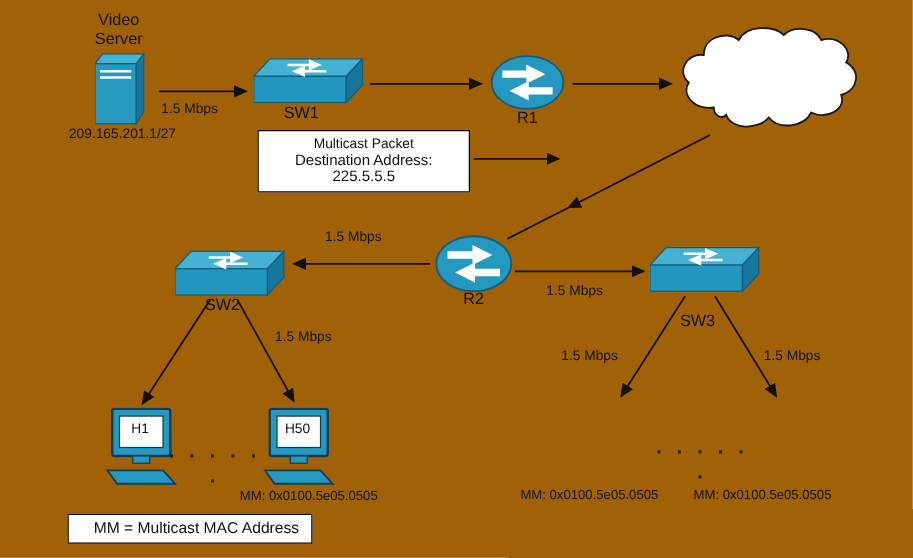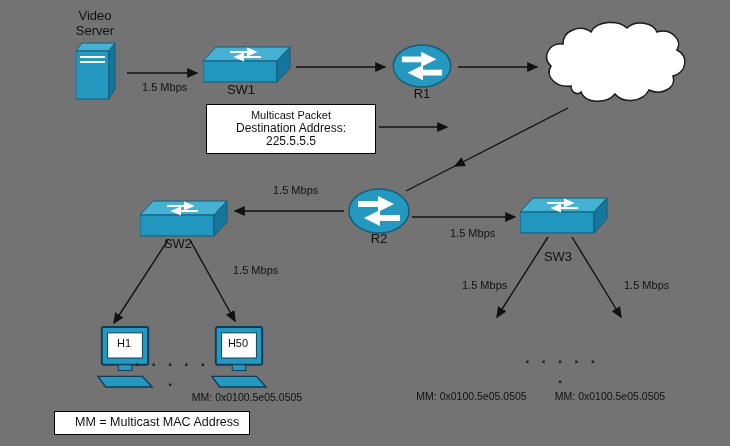--- a/index.html
+++ b/index.html
@@ -1,22 +1,22 @@
 <!DOCTYPE html>
 <html><head>
 <meta charset="utf-8">
 <style>
   * { margin:0; padding:0; box-sizing:border-box; }
   body { background:#fff; font-family:"Liberation Sans", sans-serif; color:#111; }
-  .canvas { position:relative; width:730px; height:446px; background:#737373; overflow:hidden; }
+  .canvas { position:relative; width:730px; height:446px; background:#a16207; overflow:hidden; }
   .wires { position:absolute; left:0; top:0; z-index:1; }
   .node, .node-label, .small-label, .bw-label, .mac-label, .packet-box, .legend-box, .dots, .host, .icon { z-index:2; }
   .node-label { position:absolute; font-size:13px; text-align:center; color:#111; }
   .small-label { position:absolute; font-size:11px; color:#111; }
-  .bw-label { position:absolute; font-size:11px; color:#111; white-space:nowrap;margin-left:13px; }
+  .bw-label { position:absolute; font-size:11px; color:#111; white-space:nowrap; }
   .mac-label { position:absolute; font-size:10.5px; color:#111; white-space:nowrap; text-align:center; }
   .icon { position:absolute; }
   .packet-box { position:absolute; border:1px solid #000; background:#fff; text-align:center; padding:3px 4px 5px 4px; }
   .pb-title { font-size:11px; line-height:14px; }
   .pb-line { font-size:12px; line-height:13px; }
   .legend-box { position:absolute; border:1.5px solid #000; background:#fff; padding:3px 10px 5px 20px; font-size:12.5px; white-space:nowrap; }
   .dots { position:absolute; font-size:17px; font-weight:bold; letter-spacing:3px; color:#222; text-align:center; }
   .cloud-label { position:absolute; text-align:center; font-size:13px; line-height:16px; }
   .host { position:absolute; width:58px; height:64px; }
   .screen-label { position:absolute; top:12px; left:0; width:56px; text-align:center; font-size:11px; line-height:11px; color:#111; }
@@ -49,20 +49,21 @@
   </svg>
 
   <div class="node-label" style="left:62px;top:8px;width:66px;">Video Server</div>
   <svg class="icon" style="left:76px;top:42px;" width="40" height="58" viewBox="0 0 40 58">
     <polygon points="6,1 39,1 33,9 0,9" fill="#45b2d4" stroke="#135d7a" stroke-width="1"></polygon>
     <rect x="0" y="9" width="33" height="48" fill="#2598c0" stroke="#135d7a" stroke-width="1"></rect>
     <polygon points="33,9 39,1 39,47 33,57" fill="#17769c" stroke="#135d7a" stroke-width="1"></polygon>
     <line x1="4" y1="15" x2="29" y2="15" stroke="#ffffff" stroke-width="2"></line>
     <line x1="4" y1="20" x2="29" y2="20" stroke="#ffffff" stroke-width="2"></line>
   </svg>
+  <div class="small-label" style="left:30px;top:101px;width:136px;text-align:center;">209.165.201.1/27</div>
   <div class="bw-label" style="left:129px;top:81px;">1.5 Mbps</div>
 
   <svg class="icon" style="left:203px;top:46px;" width="88" height="38" viewBox="0 0 88 38">
     <polygon points="13,1 87,1 74,15 0,15" fill="#45b2d4" stroke="#135d7a" stroke-width="1"></polygon>
     <rect x="0" y="15" width="74" height="21" fill="#2196be" stroke="#135d7a" stroke-width="1"></rect>
     <polygon points="74,15 87,1 87,22 74,36" fill="#17769c" stroke="#135d7a" stroke-width="1"></polygon>
     <g stroke="#fff" stroke-width="2" fill="#fff">
       <line x1="27" y1="6" x2="45" y2="6"></line>
         <polygon points="45,3 52,6 45,9"></polygon>
       <line x1="58" y1="11" x2="40" y2="11"></line>
@@ -127,21 +128,21 @@
         <polygon points="40,8 33,11 40,14"></polygon>
     </g>
   </svg>
   <div class="node-label" style="left:520px;top:233px;width:76px;margin-top:16px;">SW3</div>
   <div class="bw-label" style="left:437px;top:227px;">1.5 Mbps</div>
 
   <div class="bw-label" style="left:220px;top:264px;">1.5 Mbps</div>
   <div class="bw-label" style="left:449px;top:279px;">1.5 Mbps</div>
   <div class="bw-label" style="left:611px;top:279px;">1.5 Mbps</div>
 
-  <div class="host" style="left:96px;top:326px;">
+  <div class="host" style="left:84px;top:326px;">
     <svg width="58" height="64" viewBox="0 0 60 66">
       <rect x="6" y="1" width="48" height="39" rx="2" fill="#2598c0" stroke="#123c55" stroke-width="2"></rect>
       <rect x="12" y="7" width="36" height="26" fill="#ffffff" stroke="#123c55" stroke-width="1"></rect>
       <rect x="23" y="40" width="14" height="6" fill="#2598c0" stroke="#123c55" stroke-width="1"></rect>
       <polygon points="2,52 48,52 58,63 10,63" fill="#2598c0" stroke="#123c55" stroke-width="1.5"></polygon>
     </svg>
     <div class="screen-label">H1</div>
   </div>
 
   <div class="host" style="left:210px;top:326px;">

